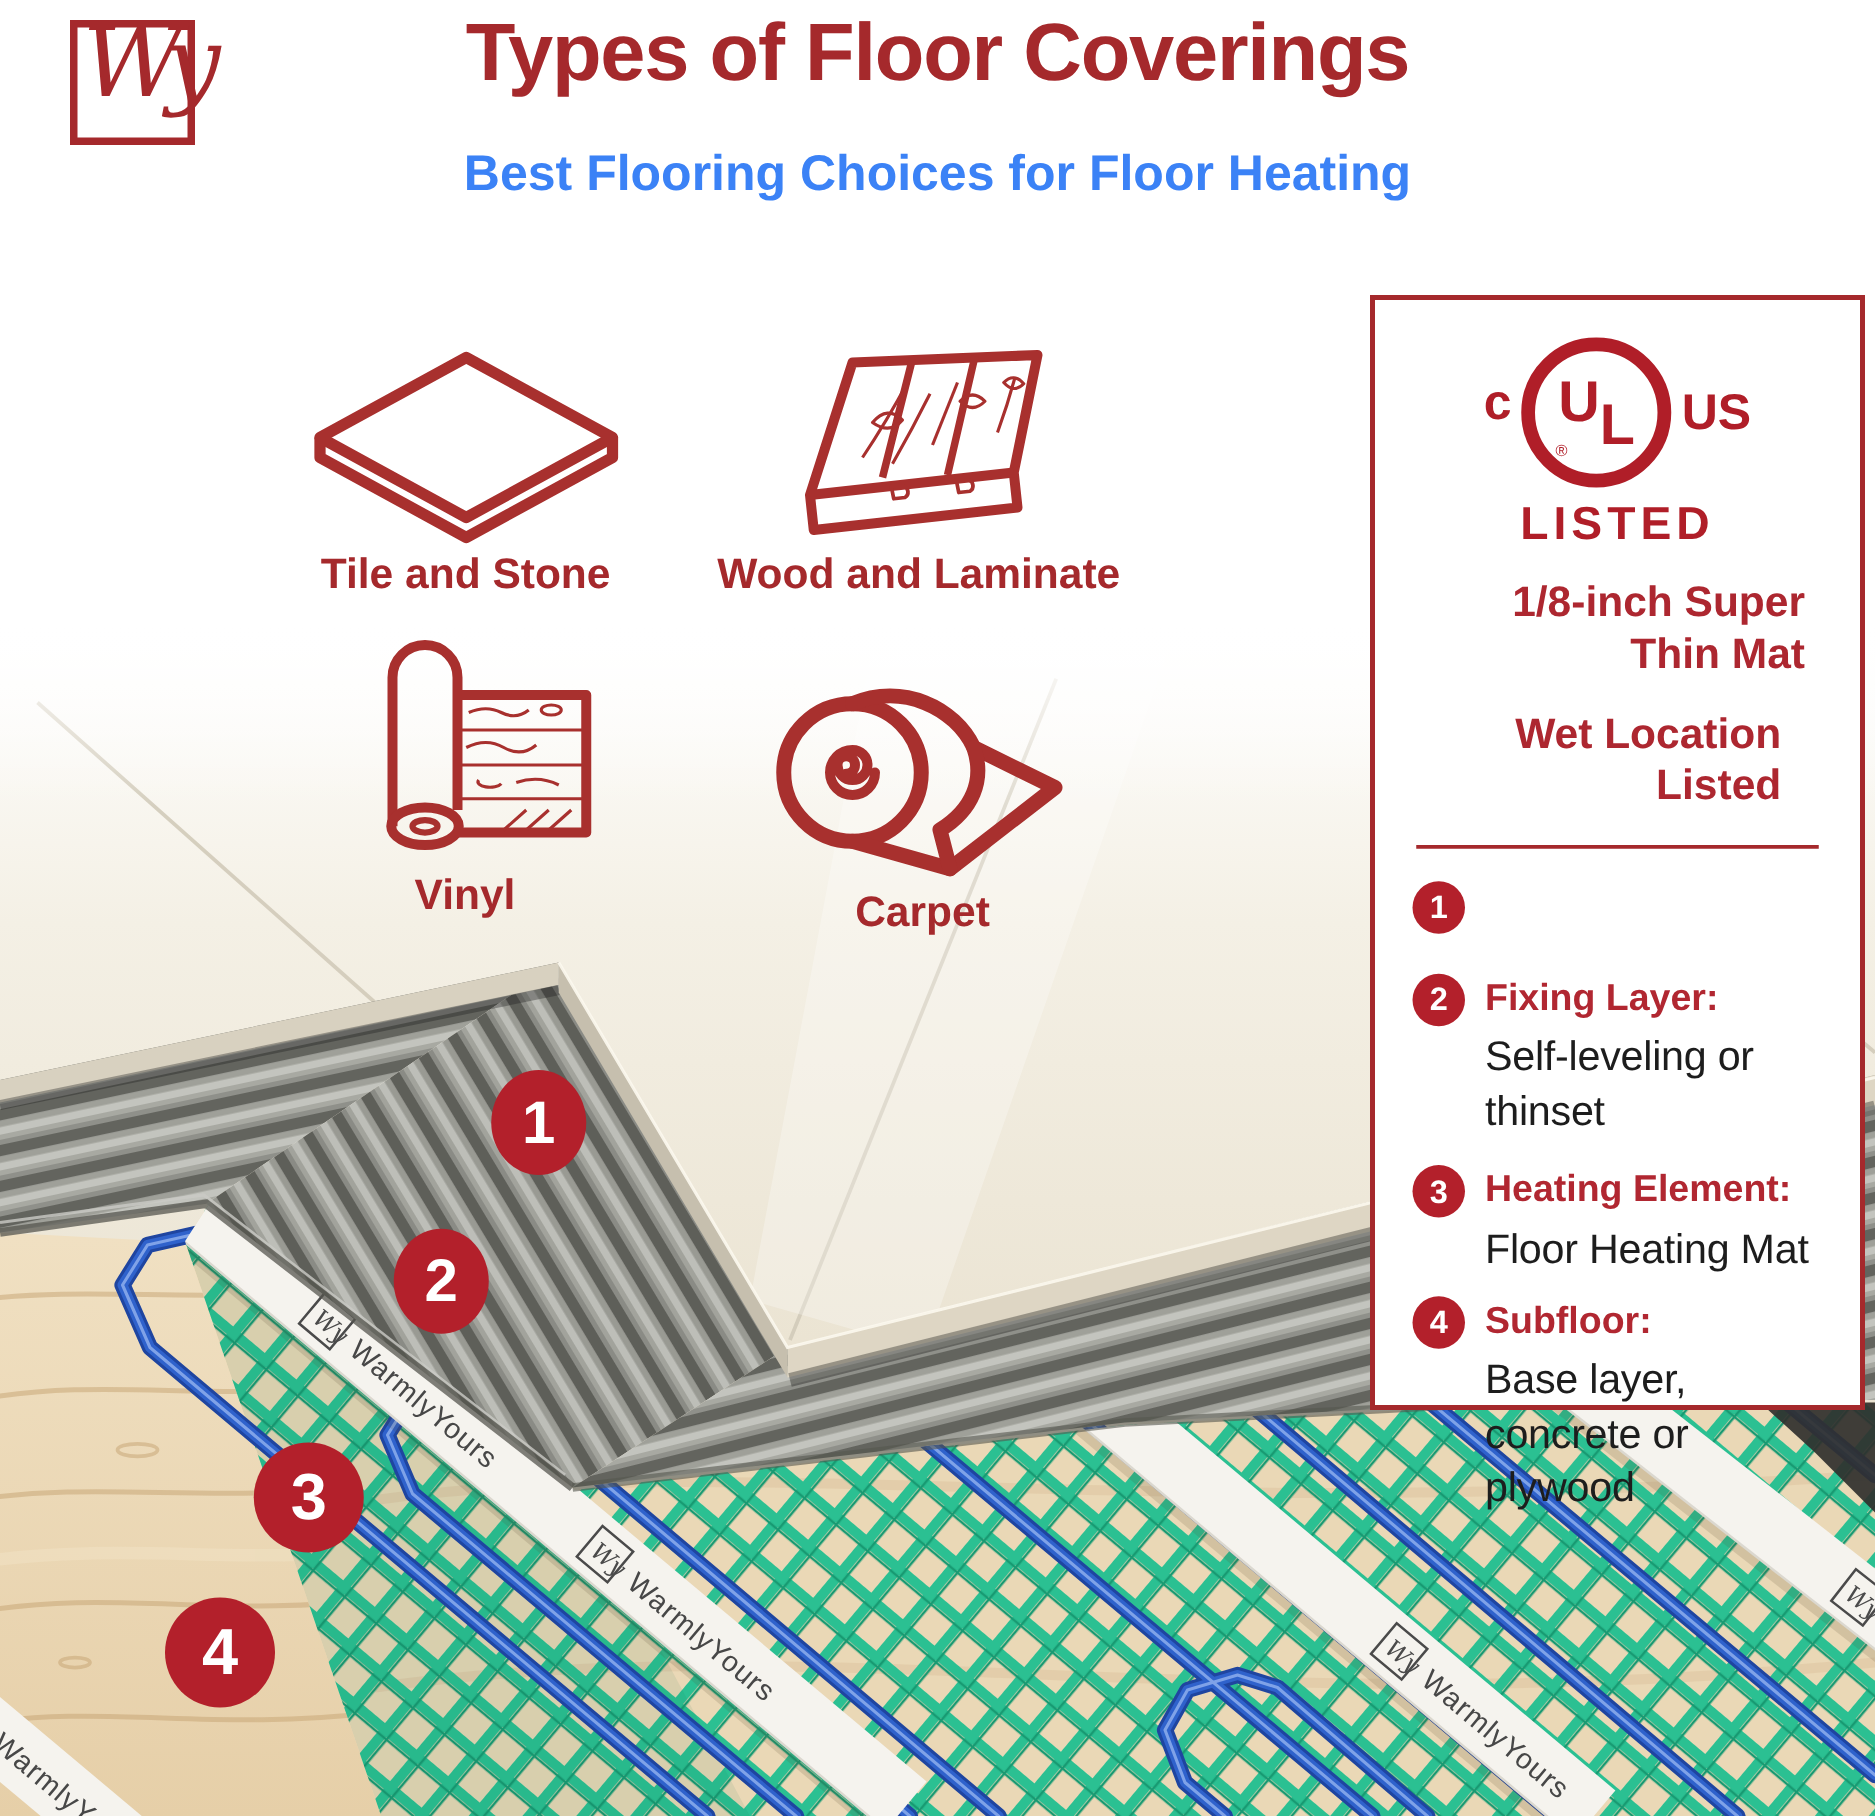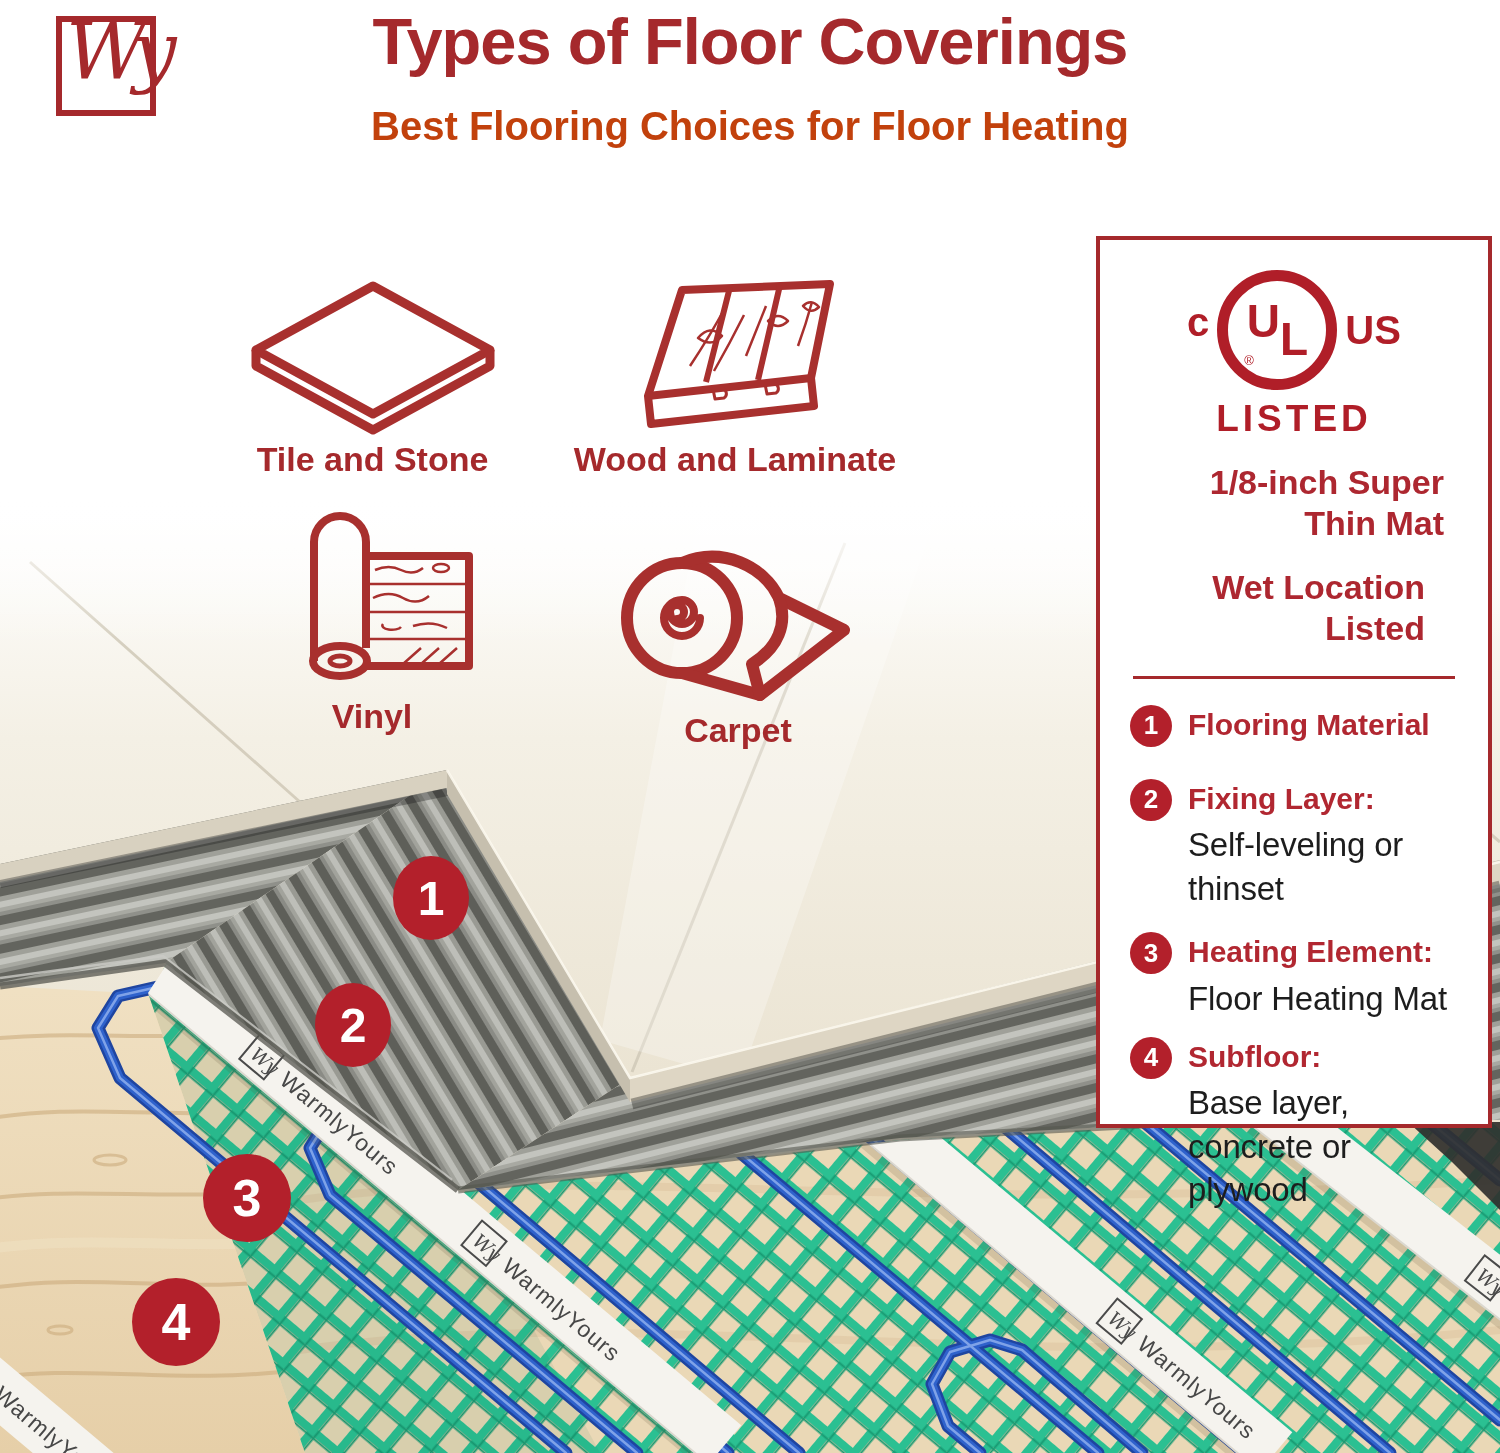--- a/index.html
+++ b/index.html
@@ -5,22 +5,22 @@
   html,body{margin:0;padding:0;background:#fff;}
   .page{position:relative;width:1500px;height:1453px;background:#ffffff;overflow:hidden;
         font-family:"Liberation Sans",sans-serif;}
   .scene{position:absolute;left:0;top:0;z-index:1;}
   
   .logo{position:absolute;left:56px;top:16px;width:88px;height:88px;border:6px solid #a5292c;z-index:6;}
   .logo-wy{position:absolute;left:4px;top:-16px;font-family:"DejaVu Serif",serif;font-style:italic;
            font-size:78px;color:#a5292c;letter-spacing:-12px;}
   .title{position:absolute;left:0;right:0;top:4px;margin:0;text-align:center;z-index:6;
          font-size:65px;font-weight:bold;color:#a5292c;letter-spacing:-1px;}
-  .subtitle{position:absolute;left:0;right:0;top:104px;margin:0;text-align:center;z-index:6;
-            font-size:40px;font-weight:bold;color:#c2410c;}
+  .subtitle{position:absolute;left:0;right:0;top:104px;margin:13px;text-align:center;z-index:6;
+            font-size:40px;font-weight:bold;color:#3b82f6;}
   
   .icon{position:absolute;z-index:6;}
   .icon svg{display:block;}
   .type-label{position:absolute;z-index:6;text-align:center;font-weight:bold;color:#a5292c;font-size:34px;}
   #lbl-tile{left:210px;top:440px;width:325px;}
   #lbl-wood{left:545px;top:440px;width:380px;}
   #lbl-vinyl{left:272px;top:697px;width:200px;}
   #lbl-carpet{left:628px;top:711px;width:220px;}
   
   .photo-badge{position:absolute;z-index:4;background:#b3202b;border-radius:50%;color:#fff;
@@ -324,24 +324,20 @@
     </div>
     <div class="ul-listed">LISTED</div>
 
     <div class="panel-h" id="ph1">1/8-inch Super Thin Mat</div>
     <div class="panel-h" id="ph2">Wet Location Listed</div>
     <div class="divider"></div>
 
     <div class="legend">
       <div class="legend-item" id="it1">
         <div class="legend-num">1</div>
-        <div class="legend-texts">
-          <div class="legend-title">Flooring Material</div>
-
-        </div>
       </div>
       <div class="legend-item" id="it2">
         <div class="legend-num">2</div>
         <div class="legend-texts">
           <div class="legend-title">Fixing Layer:</div>
           <div class="legend-desc">Self-leveling or thinset</div>
         </div>
       </div>
       <div class="legend-item" id="it3">
         <div class="legend-num">3</div>

